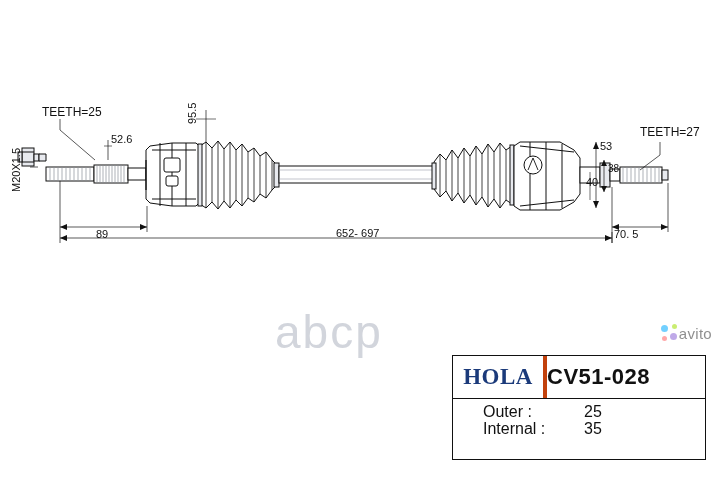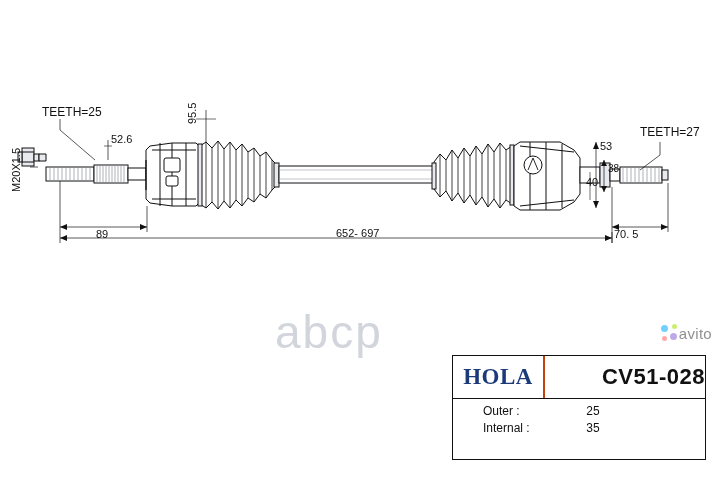--- a/index.html
+++ b/index.html
@@ -62,52 +62,52 @@
     background: #ffffff;
     box-sizing: border-box;
   }
   .info-top {
     display: flex;
     height: 42px;
     border-bottom: 1px solid #111111;
   }
   .brand-cell {
     width: 90px;
-    border-right: 2px solid #c2410c;
+    border-right: 4px solid #c2410c;
     display: flex;
     align-items: center;
     justify-content: center;
   }
   .brand-text {
     font-family: "Liberation Serif", serif;
     font-size: 23px;
     font-weight: bold;
     color: #1b3a7a;
     letter-spacing: 0.5px;
   }
   .part-cell {
     flex: 1;
     display: flex;
     align-items: center;
-    justify-content: flex-end;
+    justify-content: flex-start;
   }
   .part-text {
     font-family: "Liberation Sans", sans-serif;
     font-size: 22px;
     font-weight: bold;
     color: #111111;
     letter-spacing: 0.5px;
   }
   .spec-list {
     padding: 4px 0 0 0;
   }
   .spec-row {
     display: flex;
     font-family: "Liberation Sans", sans-serif;
-    font-size: 12px;
+    font-size: 16px;
     color: #111111;
     line-height: 17px;
   }
   .spec-label {
     width: 110px;
     text-align: left;
     padding-left: 30px;
     box-sizing: border-box;
   }
   .spec-value {

